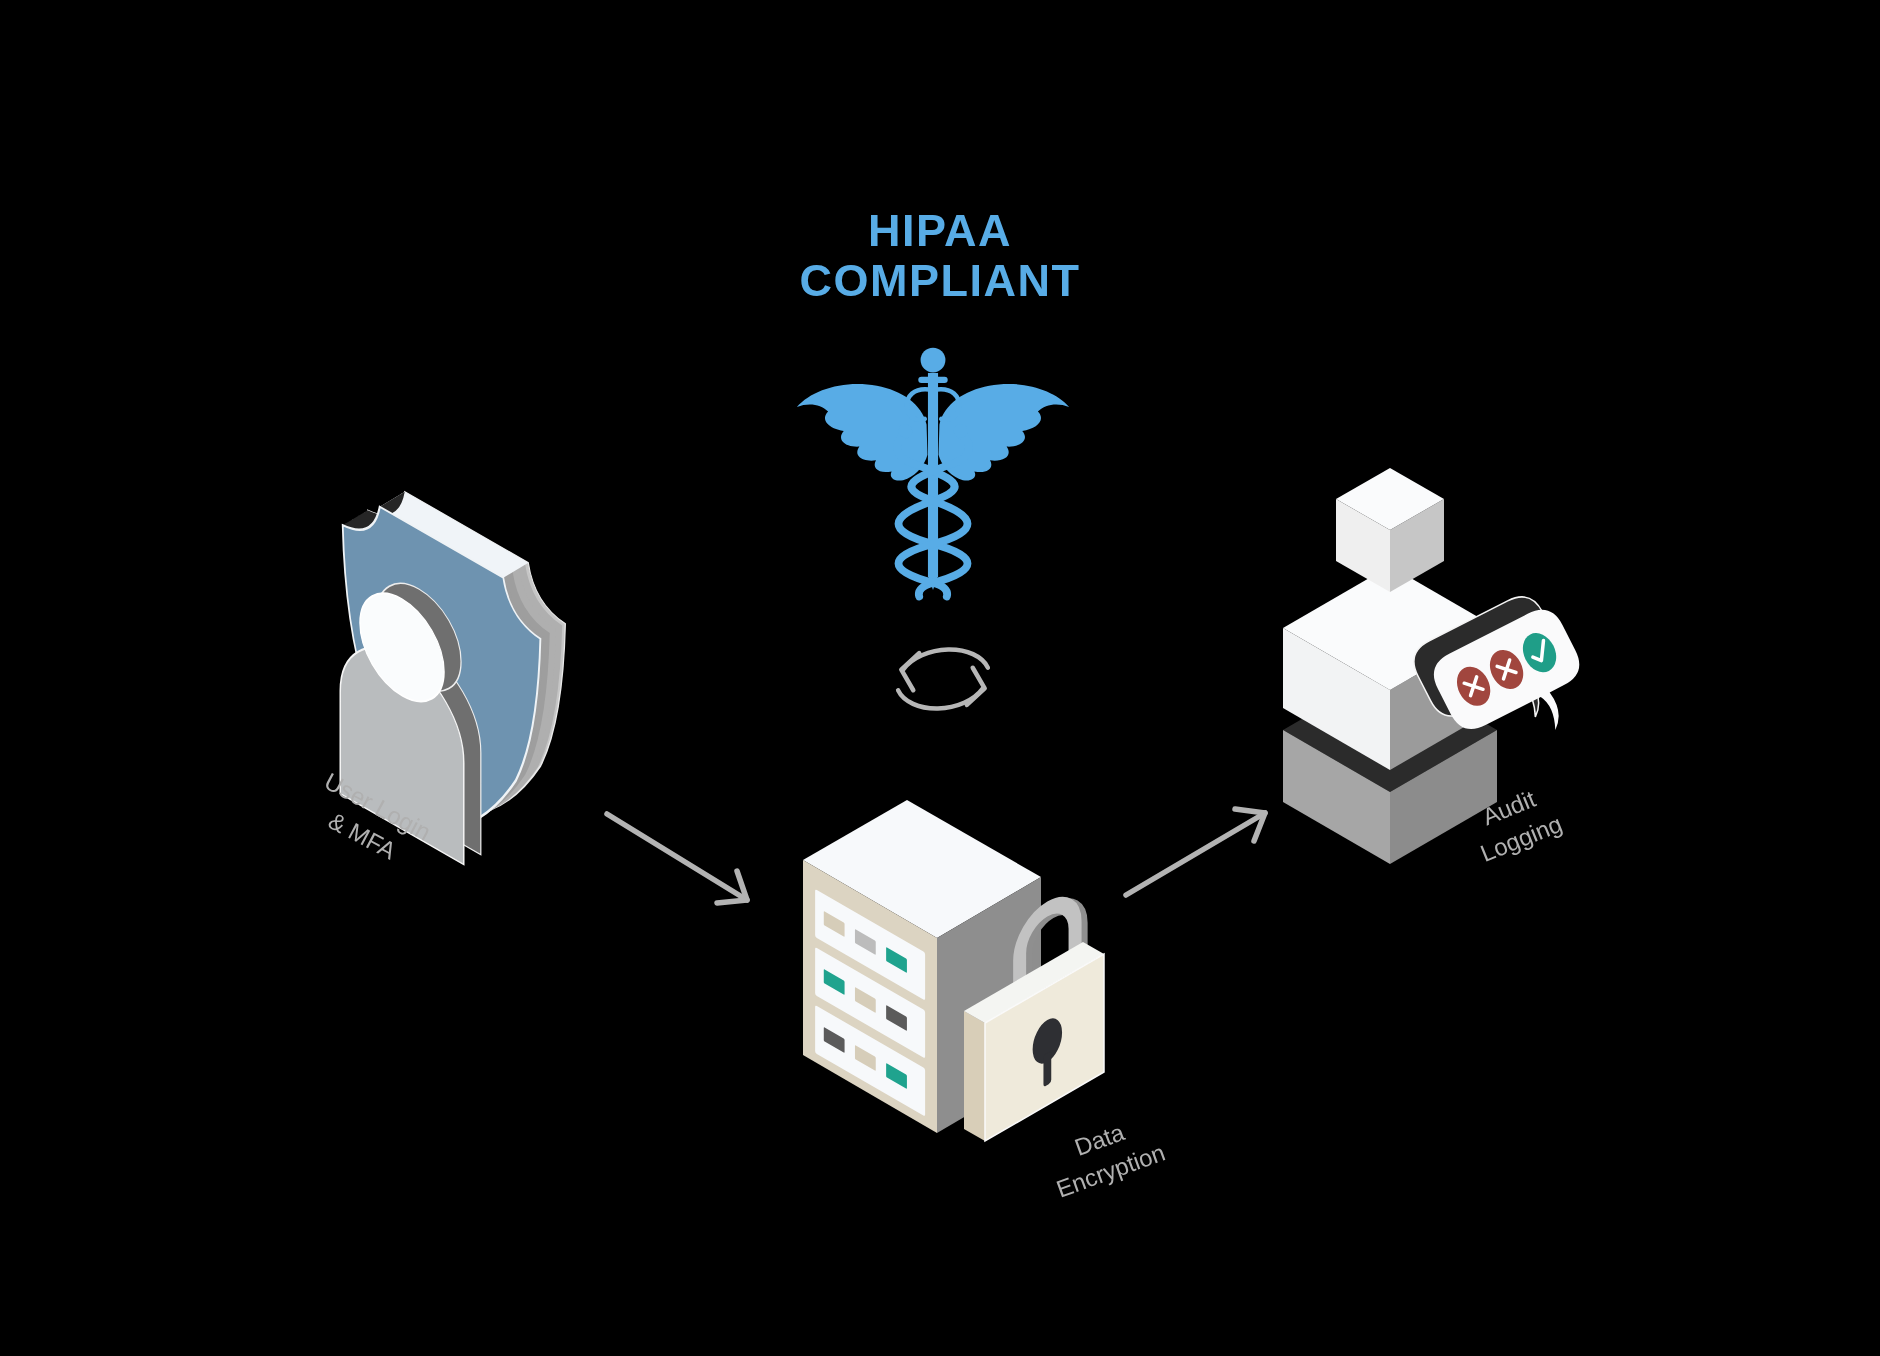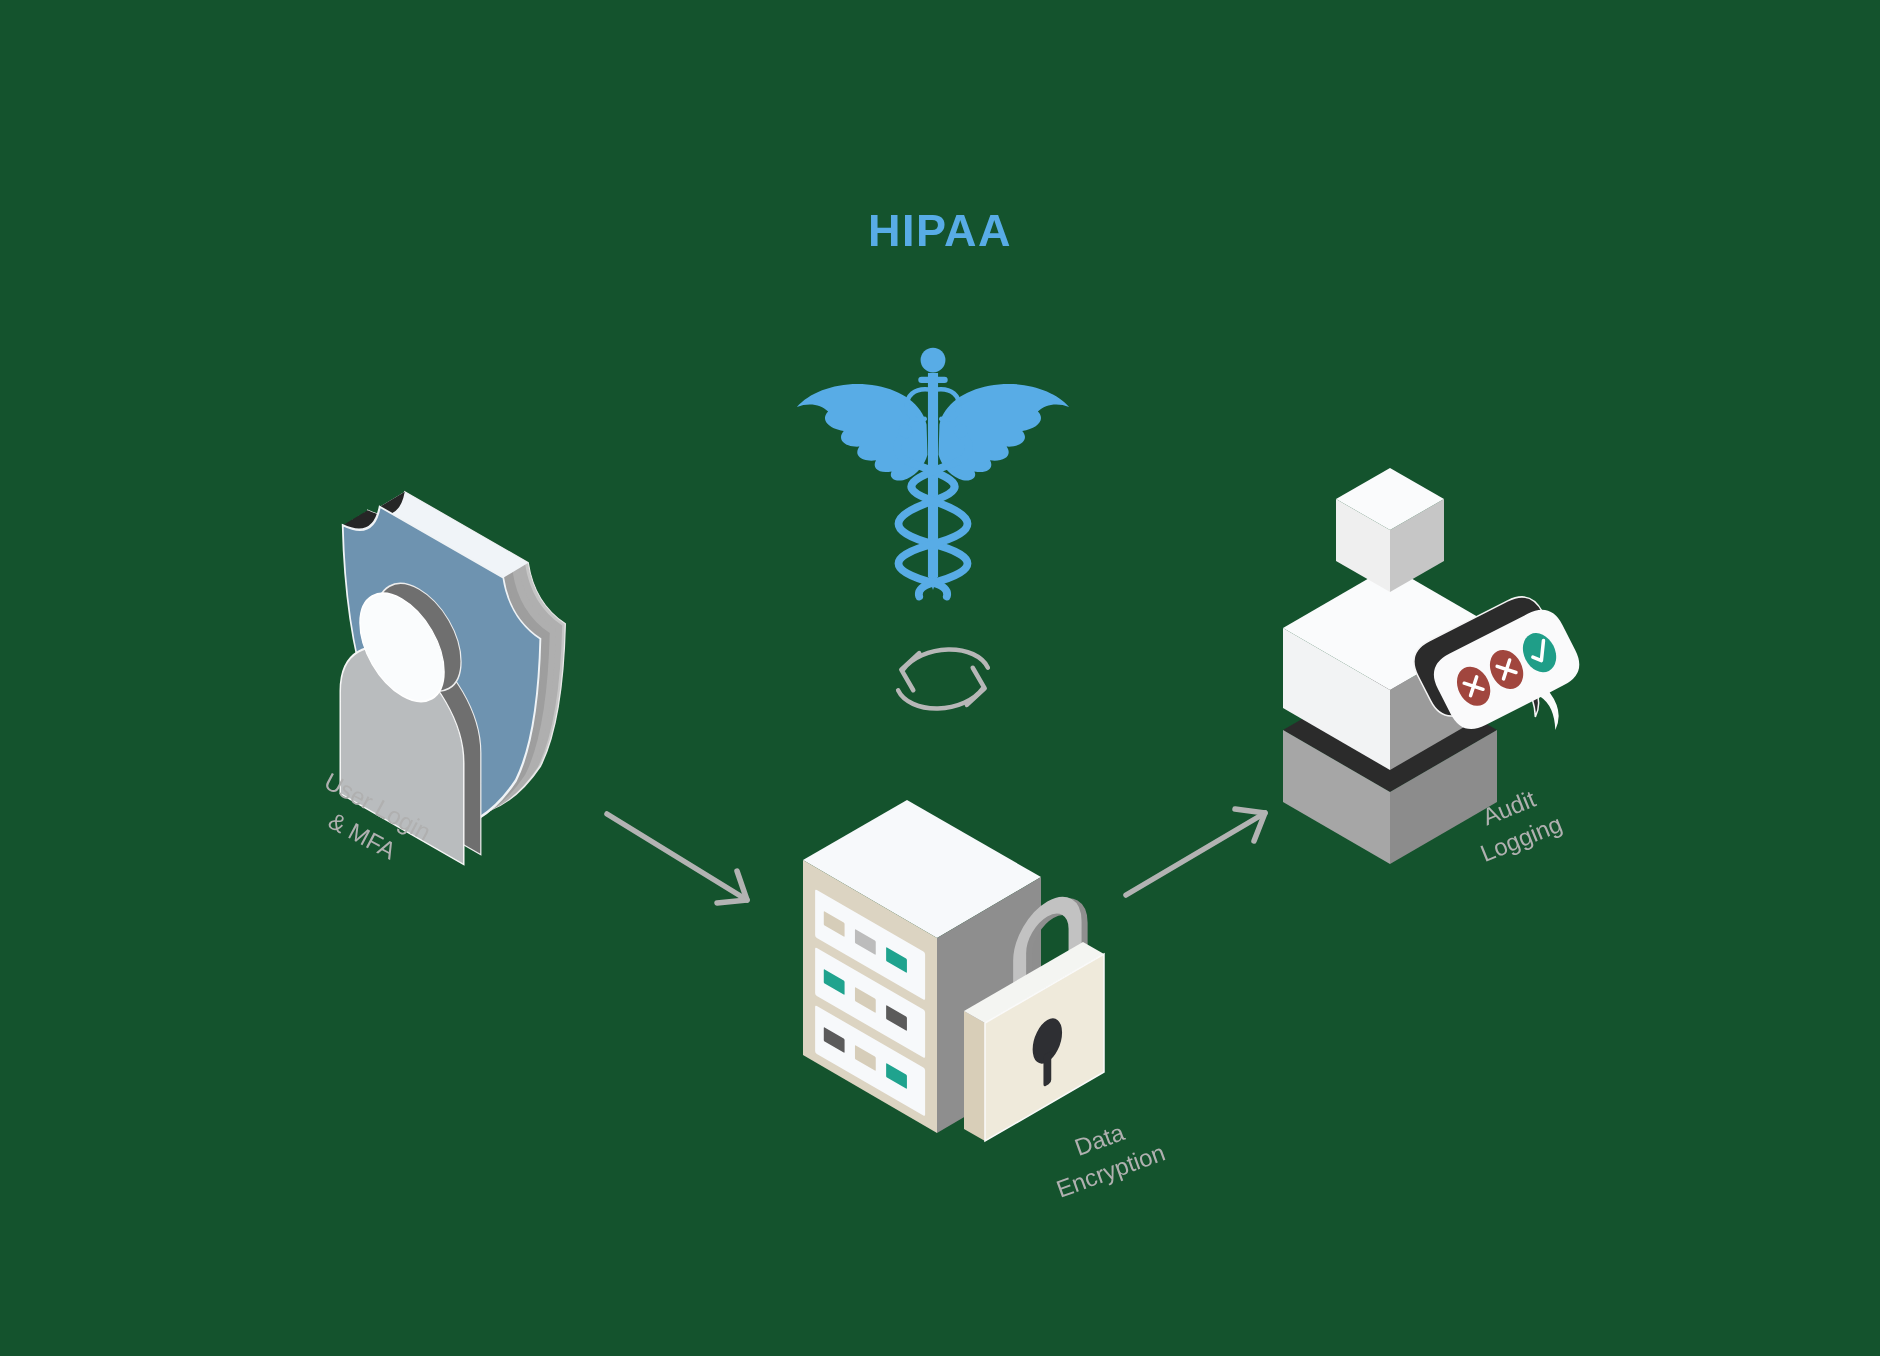--- a/index.html
+++ b/index.html
@@ -1,16 +1,16 @@
 <!DOCTYPE html>
 <html><head>
 <meta charset="utf-8">
 <style>
   html,body{margin:0;padding:0;background:#201f1f;}
-  #stage{position:relative;width:1880px;height:1356px;background:#14532d;overflow:hidden;
+  #stage{position:relative;width:1880px;height:1356px;background:#000000;overflow:hidden;
          font-family:"Liberation Sans", sans-serif;}
   .diagram-svg{position:absolute;left:0;top:0;}
   .title-block{position:absolute;left:0;right:0;top:206px;text-align:center;
                color:#58ACE6;font-weight:bold;font-size:45px;line-height:50px;letter-spacing:1.5px;}
   .node-label{position:absolute;width:200px;text-align:center;color:#B0B0B0;
               font-size:24px;line-height:33px;}
   .label-user{left:270px;top:788px;transform:rotate(28deg);}
   .label-data{left:1005px;top:1122px;transform:rotate(-20deg);}
   .label-audit{left:1415px;top:790px;transform:rotate(-22deg);}
 </style>
@@ -156,20 +156,21 @@
         <g>
           <ellipse cx="107" cy="-48" rx="15.5" ry="20.5" fill="#1F9E88"></ellipse>
           <path d="M99,-47 L105,-40 L116,-57" stroke="#FFFFFF" stroke-width="3.5" stroke-linecap="round" stroke-linejoin="round" fill="none"></path>
         </g>
       </g>
     </g>
   </svg>
 
   <div class="title-block">
     <div>HIPAA</div>
+    <div>COMPLIANT</div>
   </div>
 
   <div class="node-label label-user">
     <div>User Login</div>
     <div>&amp; MFA</div>
   </div>
 
   <div class="node-label label-data">
     <div>Data</div>
     <div>Encryption</div>

